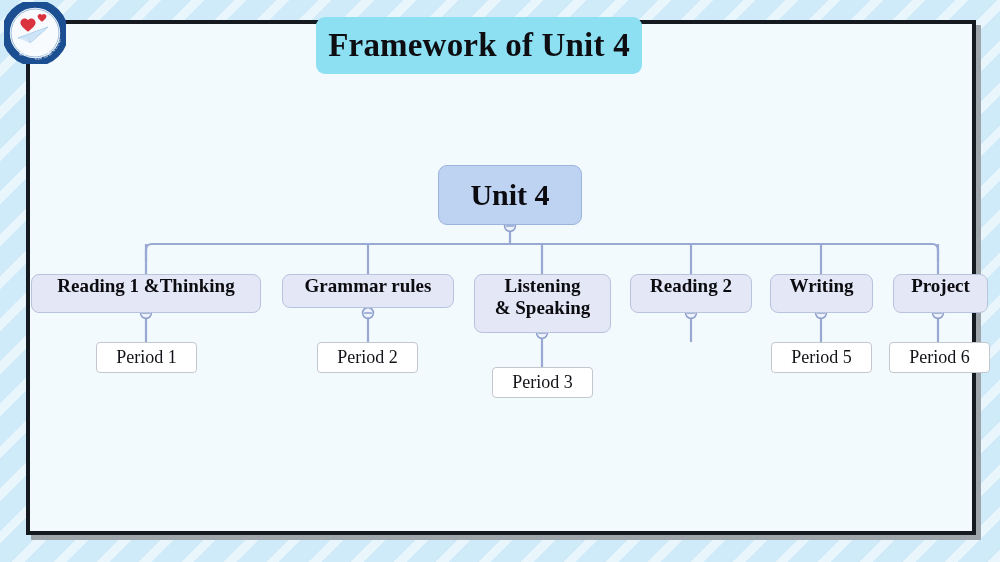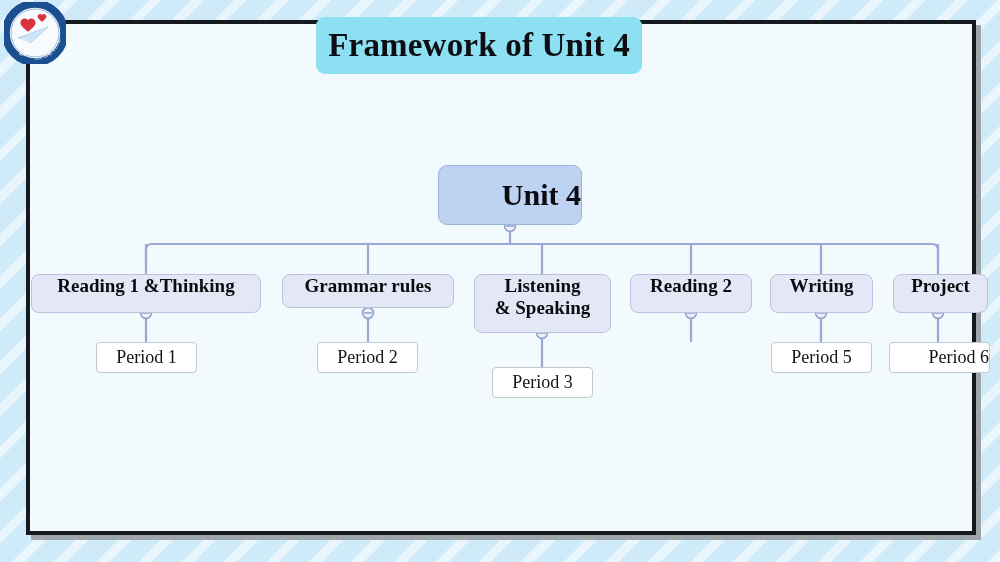--- a/index.html
+++ b/index.html
@@ -103,21 +103,21 @@
     position: absolute;
     left: 438px;
     top: 165px;
     width: 144px;
     height: 60px;
     background: #bed3f2;
     border: 1px solid #9cb4dd;
     border-radius: 9px;
     display: flex;
     align-items: center;
-    justify-content: flex-end;
+    justify-content: center;
     box-sizing: border-box;
   }
   .root-node .label {
     font-size: 30px;
     font-weight: bold;
     color: #0b0b10;
   }
 
   
   .branch-node {
@@ -265,18 +265,18 @@
     <div class="branch-node" style="left:770px; top:274px; width:103px; height:39px;">
       <span class="label">Writing</span>
     </div>
     <div class="leaf-node" style="left:771px; top:342px; width:101px; height:31px;">
       <span class="label">Period 5</span>
     </div>
 
     <div class="branch-node" style="left:893px; top:274px; width:95px; height:39px;">
       <span class="label">Project</span>
     </div>
-    <div class="leaf-node" style="left:889px; top:342px; width:101px; height:31px;justify-content:flex-end;">
+    <div class="leaf-node" style="left:889px; top:342px; width:101px; height:31px;">
       <span class="label">Period 6</span>
     </div>
 
   </div>
 </div>
 
 </body></html>

